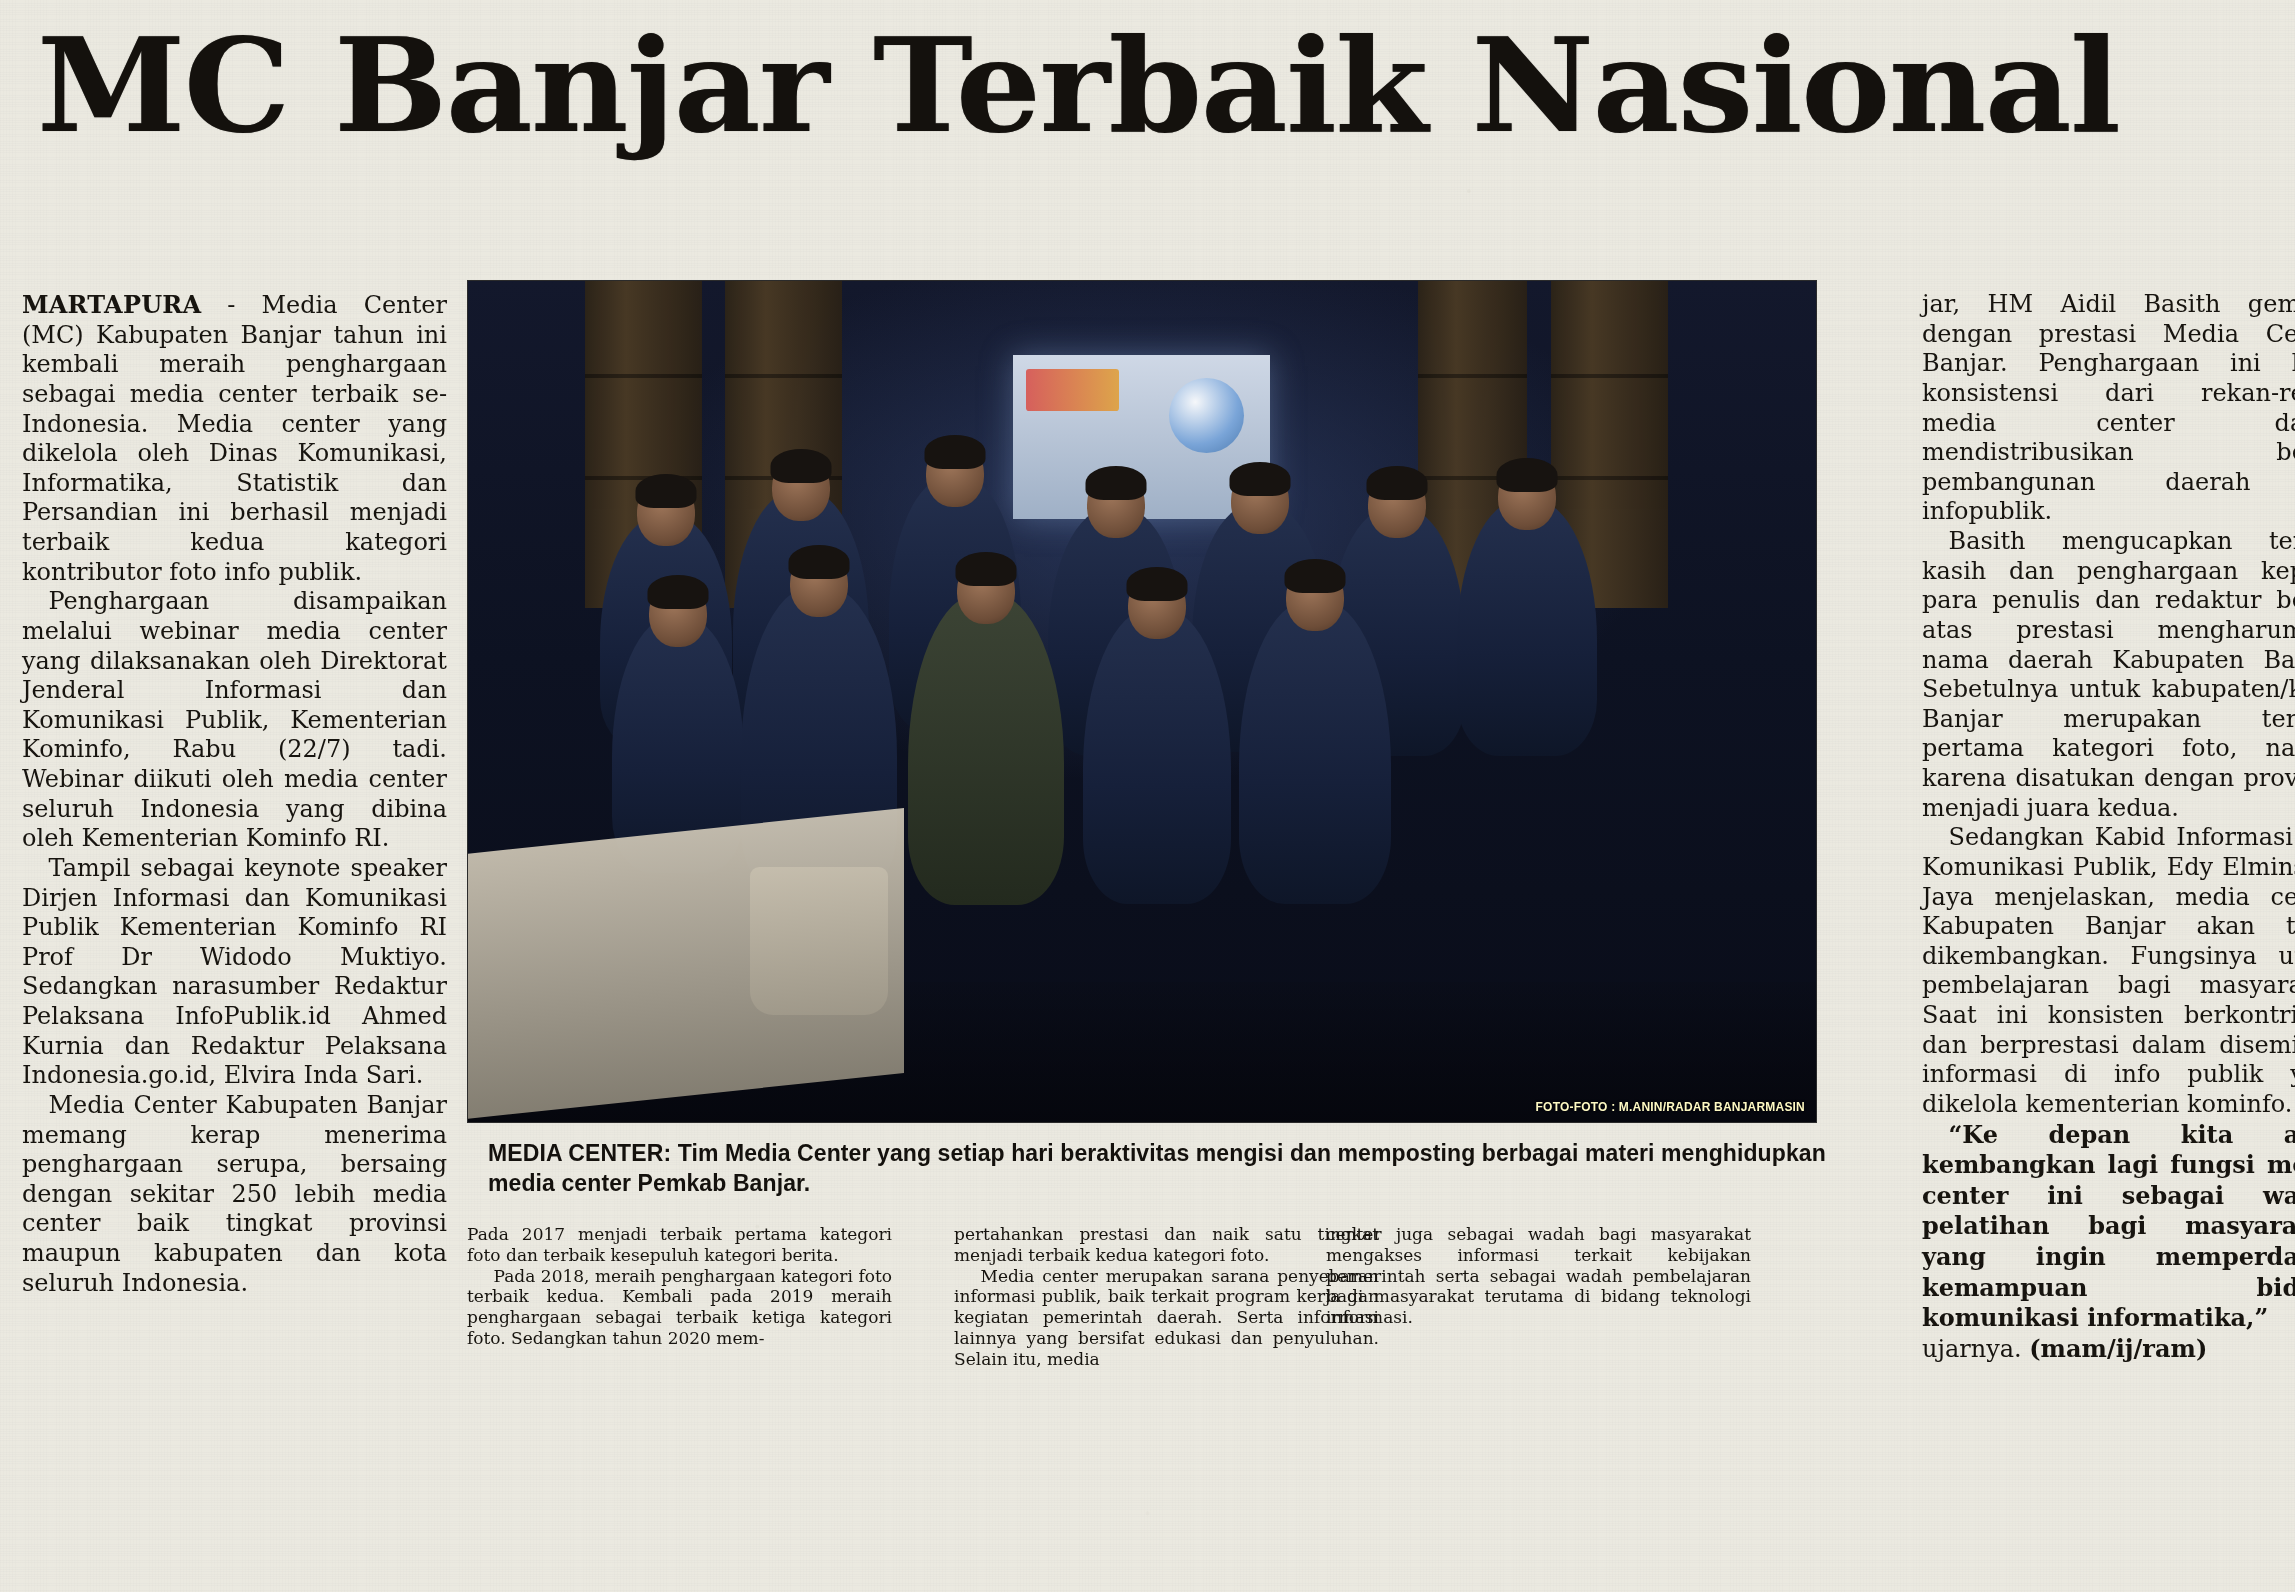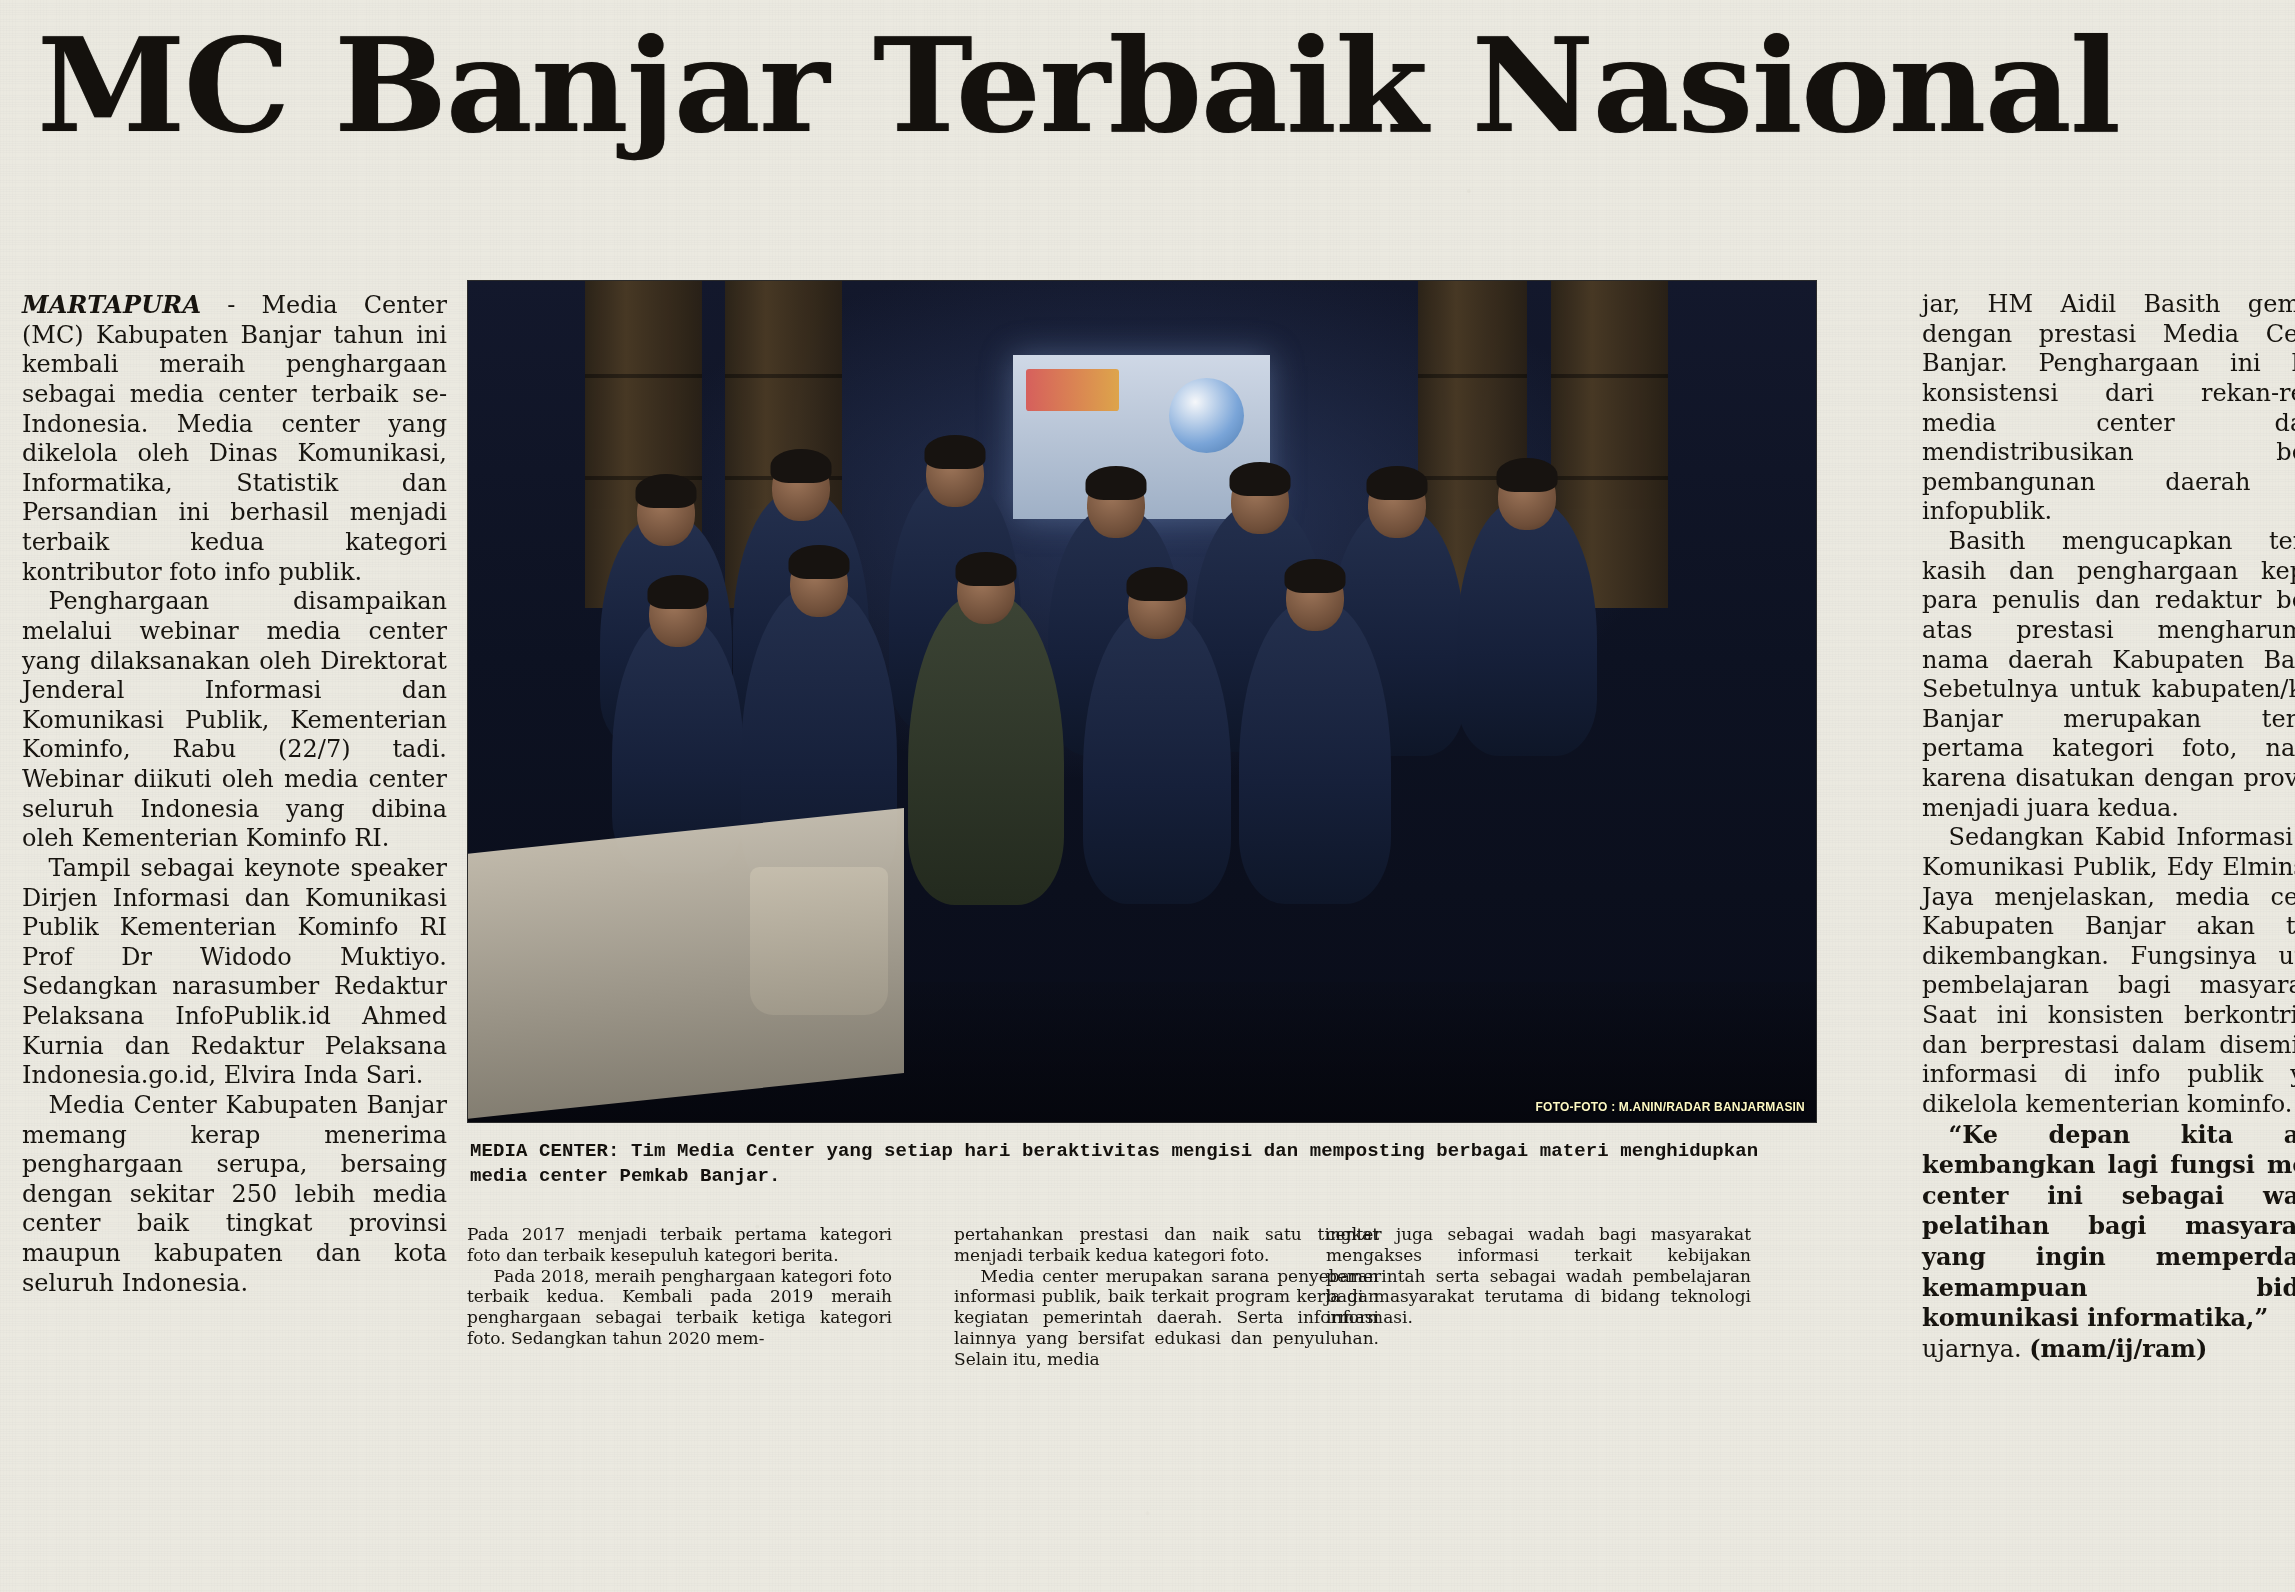--- a/index.html
+++ b/index.html
@@ -70,21 +70,20 @@
     margin: 0 0 0 0;
     text-indent: 26.5px;
   }
   .col p.first {
     text-indent: 0;
   }
   .col p + p { margin-top: 0px; }
   .lead {
     font-weight: 700;
     letter-spacing: 0.2px;
-    font-style: italic;
   }
 
   #col1 { left: 22px;  top: 290px; width: 425px; }
   #col4 { left: 1922px; top: 290px; width: 427px; }
 
   #col1b { left: 467px; top: 1224px; width: 425px; }
   #col2b { left: 954px; top: 1224px; width: 425px; }
   #col3b { left: 1326px; top: 1224px; width: 425px; }
 
   .col.bottom { font-size: 17px; line-height: 1.225; }
@@ -202,25 +201,25 @@
     bottom: 7.8px;
     font-family: "Liberation Sans", sans-serif;
     font-size: 12px;
     font-weight: 700;
     color: #fef9c3;
     letter-spacing: 0.2px;
     text-shadow: 0 0 2.3px rgba(0,0,0,0.9);
   }
   .caption {
     position: absolute;
-    left: 470px;
+    left: 488px;
     top: 1139px;
     width: 1340px;
-    font-family: Liberation Mono, monospace;
-    font-size: 19px;
+    font-family: Liberation Sans, sans-serif;
+    font-size: 23px;
     line-height: 1.30;
     font-weight: 700;
     color: #14110d;
     letter-spacing: 0.1px;
   }
   .caption .label {
     font-weight: 700;
   }
   .quote-end { font-weight: 700; }
   .bold-end { font-weight: 700; }

